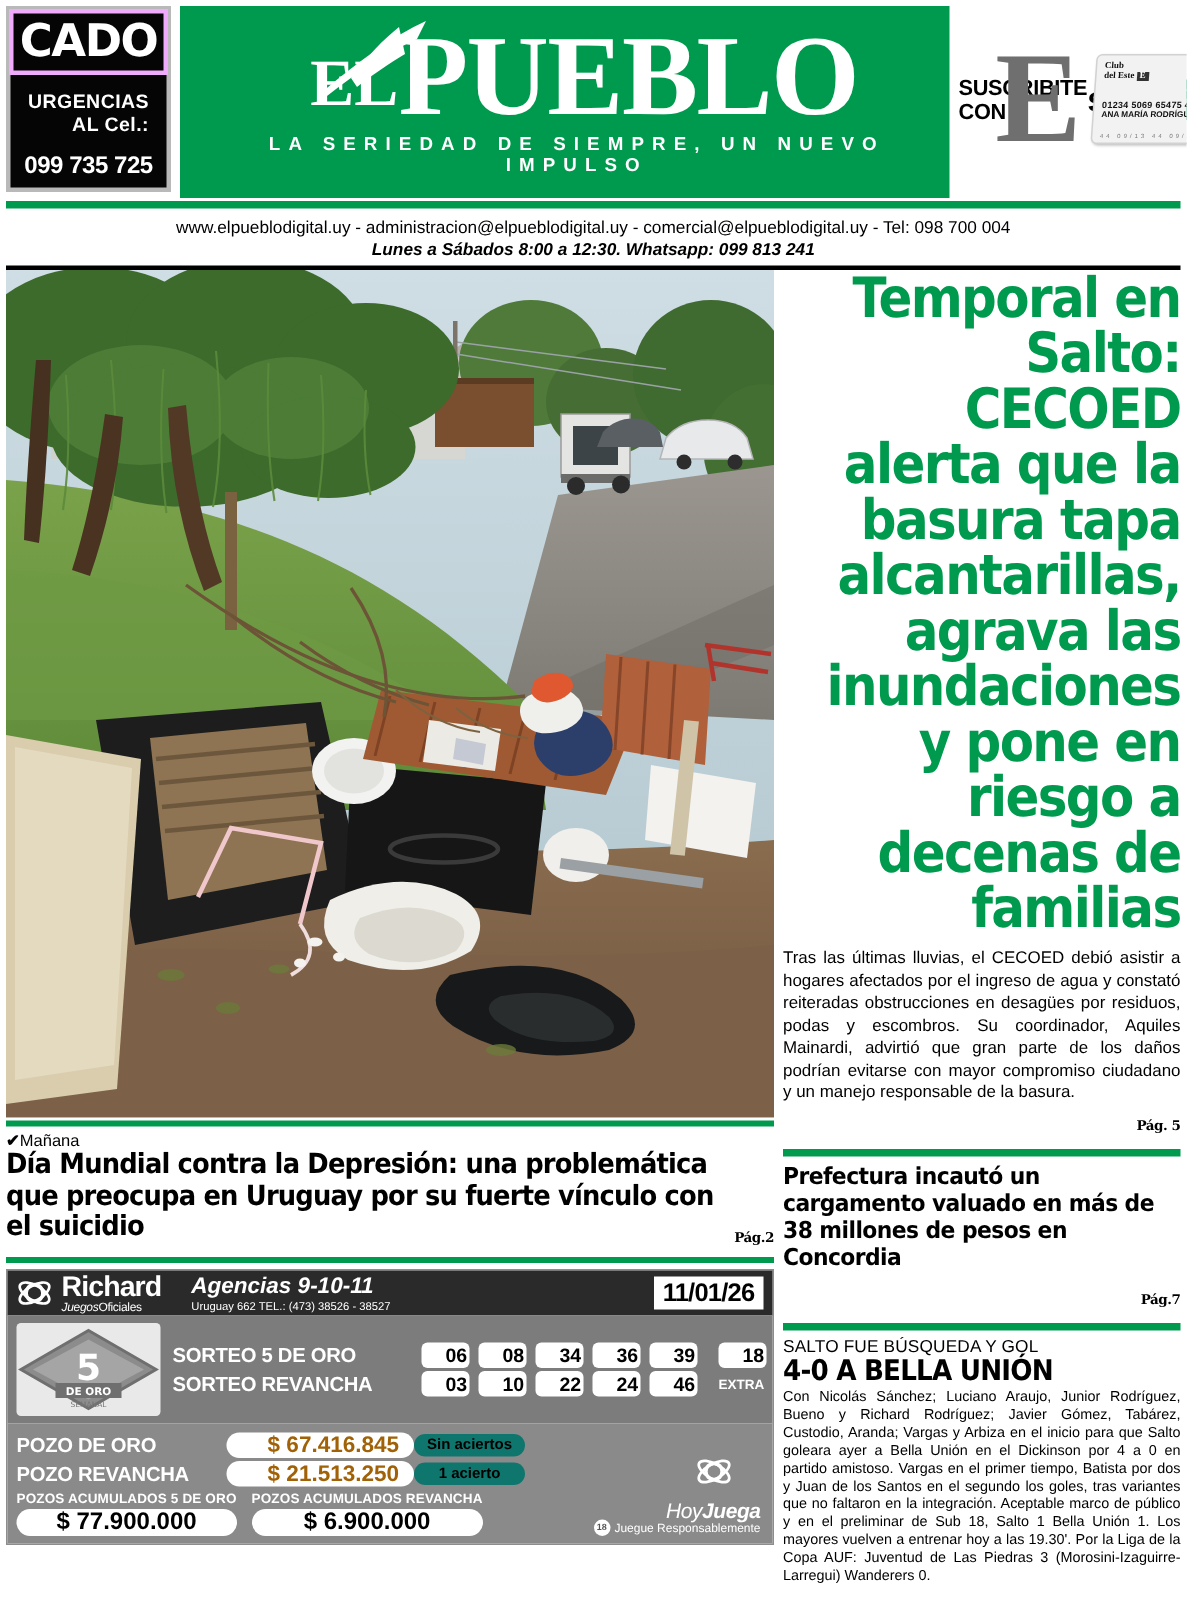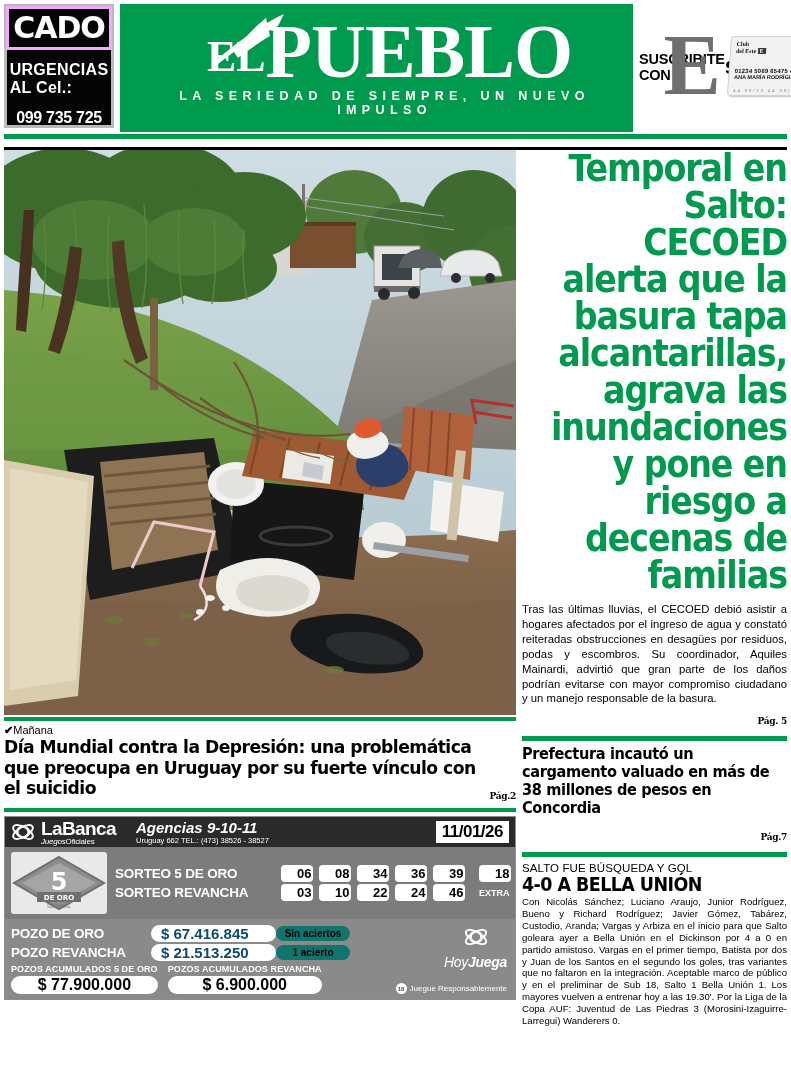--- a/index.html
+++ b/index.html
@@ -26,22 +26,22 @@
   }
   .cado-logo {
     font-family: "DejaVu Sans", sans-serif;
     font-weight: bold; font-size: 30px; letter-spacing: -1px;
     line-height: 1; position: relative;
   }
   .cado-box {
     border: 3px solid #f0abfc; padding: 1px 4px 2px 4px;
   }
   .cado-urg {
-    margin-top: 18px; font-size: 16px; font-weight: bold;
-    line-height: 1.15; text-align: left; letter-spacing: .3px;
+    margin-top: 18px; font-size: 13px; font-weight: bold;
+    line-height: 1.15; text-align: right; letter-spacing: .3px;
   }
   .cado-tel {
     margin-top: 11px; font-size: 16px; font-weight: bold; letter-spacing: -0.3px;
   }
 
   .logo-block {
     flex: 1; margin-left: 6px; margin-right: 6px;
     background: #009A4E; position: relative;
     display: flex; flex-direction: column; justify-content: center;
     overflow: hidden;
@@ -158,29 +158,29 @@
   .sorteo-row { display:flex; align-items:center; gap: 6px; margin: 2px 0; }
   .sorteo-lbl { font-size: 13.5px; font-weight: bold; width: 160px; letter-spacing:-.2px;}
   .ball {
     background:#fff; color:#000; font-weight:bold; font-size: 13px;
     border-radius: 4px; width: 27px; text-align:center; padding: 1px 16px;
   }
   .extra-lbl { font-size: 9px; font-weight:bold; color:#fff; width:27px; text-align:center;}
   .lotto-bot { background:#8a8a8a; padding: 4px 6px 5px 6px; color:#fff; position:relative;}
   .pozo-row { display:flex; align-items:center; margin:2px 0;}
   .pozo-lbl { font-size: 13.5px; font-weight:bold; width: 140px; letter-spacing:-.2px;}
-  .pozo-val { background:#fff; color:#0c4a6e; font-weight:bold; font-size:15px;
-    border-radius: 9px; padding: 0 10px; min-width: 125px; text-align:left;}
+  .pozo-val { background:#fff; color:#a16207; font-weight:bold; font-size:15px;
+    border-radius: 9px; padding: 0 10px; min-width: 125px; text-align:right;}
   .pozo-note { background:#0f766e; color:#000; font-weight:bold; font-size:10px;
     border-radius: 9px; padding: 2px 8px; min-width: 74px; text-align:center;}
   .acum-row { display:flex; gap: 10px; margin-top:3px; align-items:flex-end;}
   .acum-lbl { font-size: 9px; font-weight:bold; letter-spacing:.1px;}
   .acum-val { background:#fff; color:#000; font-weight:bold; font-size:16px;
     border-radius: 9px; padding: 0 10px; text-align:center; margin-top:2px;}
-  .hoyjuega { position:absolute; right: 8px; top: 5px; text-align:center; color:#fff;}
+  .hoyjuega { position:absolute; right: 8px; top: 19px; text-align:center; color:#fff;}
   .hj-txt { font-size: 14px; font-style: italic; letter-spacing:-.3px;}
   .resp { position:absolute; right: 8px; bottom: 5px; font-size: 8px; color:#fff; display:flex; align-items:center; gap:3px;}
   .resp .r18 { background:#fff; color:#555; border-radius:50%; width:11px; height:11px; font-size:6px;
     display:inline-flex; align-items:center; justify-content:center; font-weight:bold;}
 
   
   .lead-h {
     font-family: "DejaVu Sans", sans-serif; font-weight: bold;
     color: #009A4E; font-size: 37px; line-height: 1.0;
     letter-spacing: -1.2px; text-align: right;
@@ -255,20 +255,22 @@
         <span>sólo</span>
         <span class="price-pill">$400</span>
       </div>
       <div class="sub-permes">por mes</div>
     </div>
   </div>
 
   <div class="rule-green"></div>
 
   <div class="infobar">
+    <div class="info2">www.elpueblodigital.uy  -  administracion@elpueblodigital.uy  -  comercial@elpueblodigital.uy  -  Tel: 098 700 004</div>
+    <div class="info3">Lunes a Sábados 8:00 a 12:30.  Whatsapp: 099 813 241</div>
   </div>
   <div class="rule-black"></div>
 
   <div class="main">
 
     <div class="col-left">
 
       <div class="photo" title="">
         <svg width="512" height="565" viewBox="0 0 512 565">
           <defs>
@@ -459,21 +461,21 @@
 
 
       <div class="lotto">
         <div class="lotto-top">
           <svg class="lb-icon" viewBox="0 0 24 24">
             <circle cx="12" cy="12" r="5.6" fill="none" stroke="#fff" stroke-width="2.4"></circle>
             <ellipse cx="12" cy="12" rx="11" ry="5" fill="none" stroke="#fff" stroke-width="1.8" transform="rotate(-30 12 12)"></ellipse>
             <ellipse cx="12" cy="12" rx="11" ry="5" fill="none" stroke="#fff" stroke-width="1.8" transform="rotate(30 12 12)"></ellipse>
           </svg>
           <div>
-            <div class="lb-name">LaBanca</div>
+            <div class="lb-name">Richard</div>
             <div class="lb-sub"><i>Juegos</i><span>Oficiales</span></div>
           </div>
           <div>
             <div class="lb-ag">Agencias 9-10-11</div>
             <div class="lb-agsub" style="margin-left:14px">Uruguay 662 TEL.: (473) 38526 - 38527</div>
           </div>
           <div class="lb-date">11/01/26</div>
         </div>
 
         <div class="lotto-mid">

